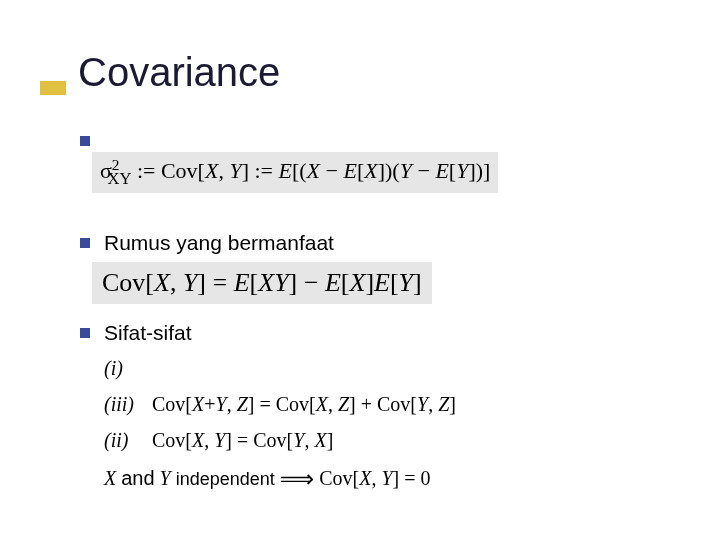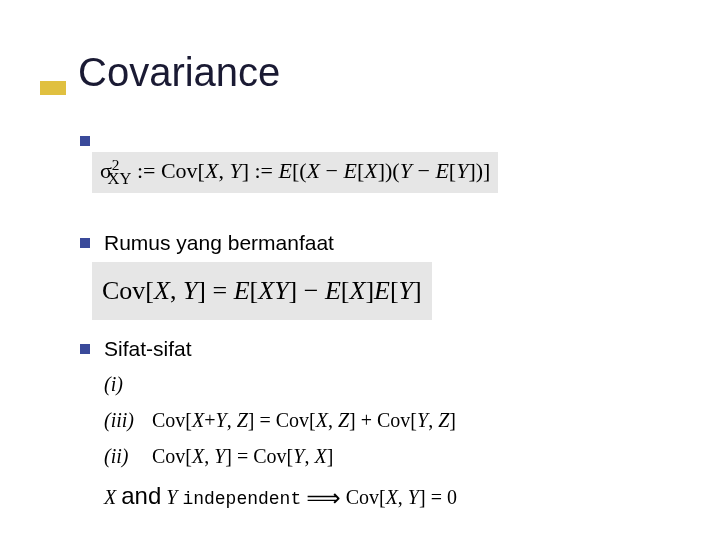--- a/index.html
+++ b/index.html
@@ -59,21 +59,21 @@
     display: inline-block;
     font-family: 'Times New Roman', serif;
     font-size: 22px;
     padding: 4px 8px;
     margin-left: 12px;
     margin-top: 2px;
     margin-bottom: 14px;
   }
   .formula-box.big {
     font-size: 26px;
-    padding: 14px 10px;
+    padding: 6px 10px;
   }
   .formula-inner sup { font-size: 0.7em; }
   .formula-inner sub { font-size: 0.75em; }
   .props {
     margin-left: 24px;
     margin-top: 4px;
     font-family: 'Times New Roman', serif;
     font-size: 20px;
     line-height: 1.8;
   }
@@ -123,17 +123,17 @@
     </div>
     <div class="prop-item">
       <span class="prop-num">(iii)</span>
       <span>Cov[<i>X</i>+<i>Y</i>, <i>Z</i>] = Cov[<i>X</i>, <i>Z</i>] + Cov[<i>Y</i>, <i>Z</i>]</span>
     </div>
     <div class="prop-item">
       <span class="prop-num">(ii)</span>
       <span>Cov[<i>X</i>, <i>Y</i>] = Cov[<i>Y</i>, <i>X</i>]</span>
     </div>
     <div class="prop-item">
-      <span><i>X</i> <span style="font-family:Verdana,sans-serif;font-size:24px">and</span> <i>Y</i> <span style="font-family:Liberation Mono, monospace;font-size:18px">independent</span> <span class="implies">⟹</span> Cov[<i>X</i>, <i>Y</i>] = 0</span>
+      <span><i>X</i> <span style="font-family:Verdana,sans-serif;font-size:20px">and</span> <i>Y</i> <span style="font-family:Liberation Sans, sans-serif;font-size:18px">independent</span> <span class="implies">⟹</span> Cov[<i>X</i>, <i>Y</i>] = 0</span>
     </div>
   </div>
 
 </div>
 
 </body></html>

